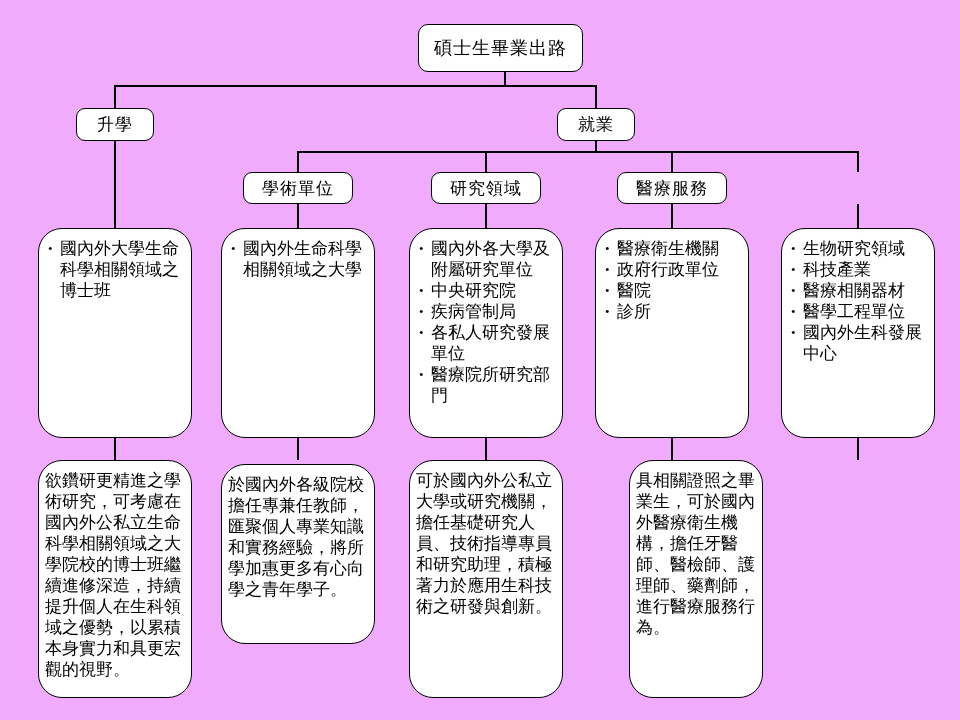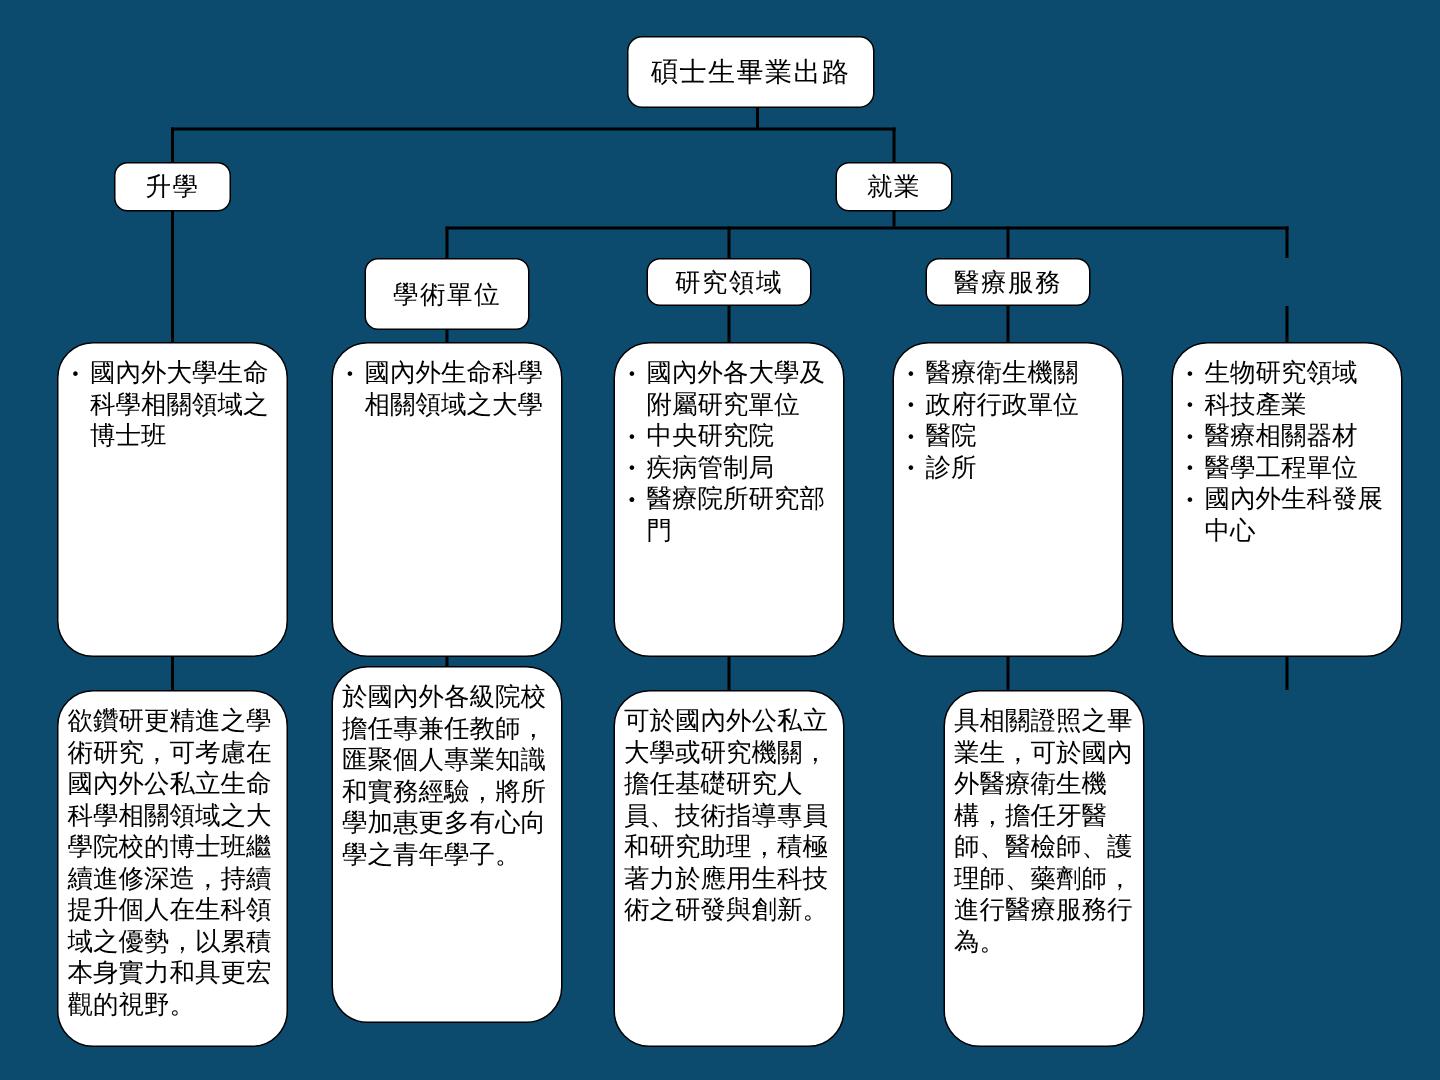--- a/index.html
+++ b/index.html
@@ -1,20 +1,20 @@
 <!DOCTYPE html>
 <html><head>
 <meta charset="utf-8">
 <style>
   html, body { margin: 0; padding: 0; background: #ffffff; }
   .canvas {
     position: relative;
     width: 960px;
     height: 720px;
-    background: #0c4a6e;
+    background: #f0abfc;
     color: #000000;
     font-family: "Liberation Serif", "DejaVu Serif", serif;
     overflow: hidden;
   }
   .node {
     position: absolute;
     box-sizing: border-box;
     border: 1.5px solid #000;
     border-radius: 9px;
     background: #fff;
@@ -73,21 +73,21 @@
     <span>碩士生畢業出路</span>
   </div>
 
   <div class="node" style="left:76px; top:108px; width:78px; height:33px;">
     <span>升學</span>
   </div>
   <div class="node" style="left:557px; top:108px; width:78px; height:33px;">
     <span>就業</span>
   </div>
 
-  <div class="node" style="left:243px; top:172px; width:110px; height:48px;">
+  <div class="node" style="left:243px; top:172px; width:110px; height:32px;">
     <span>學術單位</span>
   </div>
   <div class="node" style="left:431px; top:172px; width:110px; height:32px;">
     <span>研究領域</span>
   </div>
   <div class="node" style="left:617px; top:172px; width:110px; height:32px;">
     <span>醫療服務</span>
   </div>
 
   <div class="bigbox options" style="left:38px; top:228px; width:154px; height:210px;">
@@ -99,39 +99,40 @@
   <div class="bigbox desc" style="left:38px; top:460px; width:154px; height:238px;">
     <div>欲鑽研更精進之學術研究，可考慮在國內外公私立生命科學相關領域之大學院校的博士班繼續進修深造，持續提升個人在生科領域之優勢，以累積本身實力和具更宏觀的視野。</div>
   </div>
 
   <div class="bigbox options" style="left:221px; top:228px; width:154px; height:210px;">
     <div class="bullet-item">
       <span class="bullet">•</span>
       <span>國內外生命科學相關領域之大學</span>
     </div>
   </div>
-  <div class="bigbox desc" style="left:221px; top:444px; width:154px; height:238px;">
+  <div class="bigbox desc" style="left:221px; top:464px; width:154px; height:180px;">
     <div>於國內外各級院校擔任專兼任教師，匯聚個人專業知識和實務經驗，將所學加惠更多有心向學之青年學子。</div>
   </div>
 
   <div class="bigbox options" style="left:409px; top:228px; width:154px; height:210px;">
     <div class="bullet-item">
       <span class="bullet">•</span>
       <span>國內外各大學及附屬研究單位</span>
     </div>
     <div class="bullet-item">
       <span class="bullet">•</span>
       <span>中央研究院</span>
     </div>
     <div class="bullet-item">
       <span class="bullet">•</span>
       <span>疾病管制局</span>
     </div>
     <div class="bullet-item">
       <span class="bullet">•</span>
+      <span>各私人研究發展單位</span>
     </div>
     <div class="bullet-item">
       <span class="bullet">•</span>
       <span>醫療院所研究部門</span>
     </div>
   </div>
   <div class="bigbox desc" style="left:409px; top:460px; width:154px; height:238px;">
     <div>可於國內外公私立大學或研究機關，擔任基礎研究人員、技術指導專員和研究助理，積極著力於應用生科技術之研發與創新。</div>
   </div>
 

